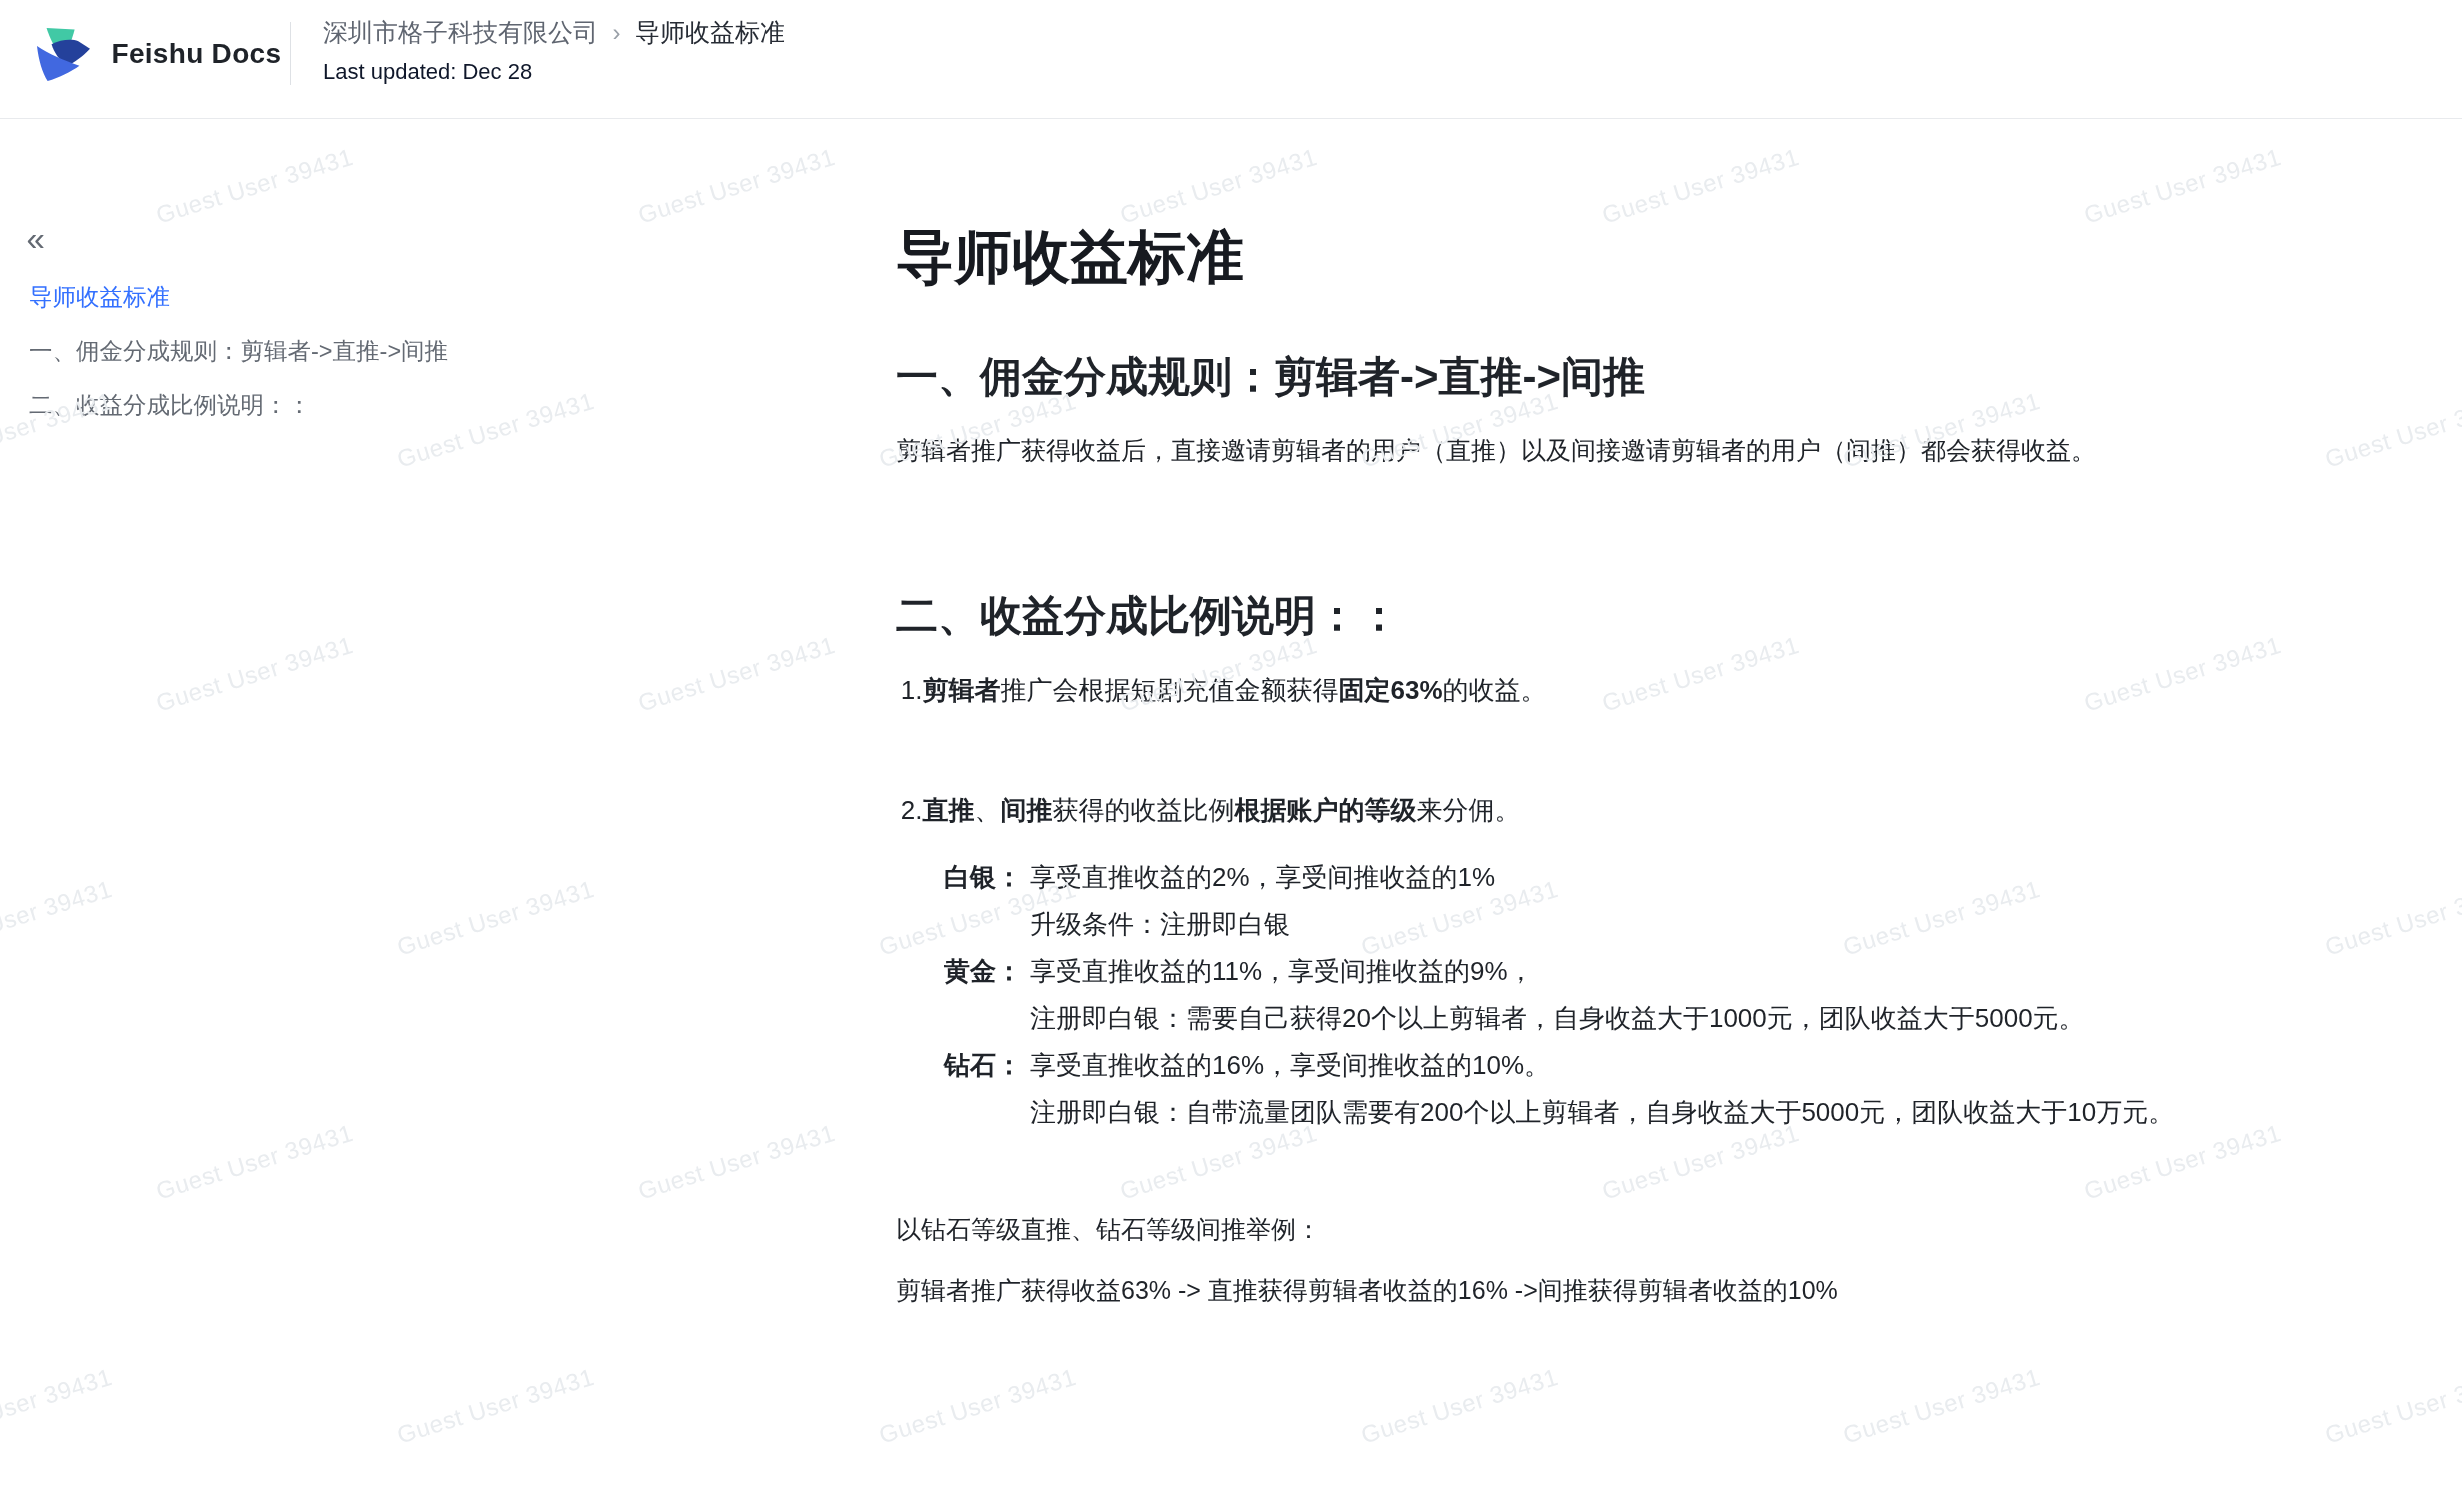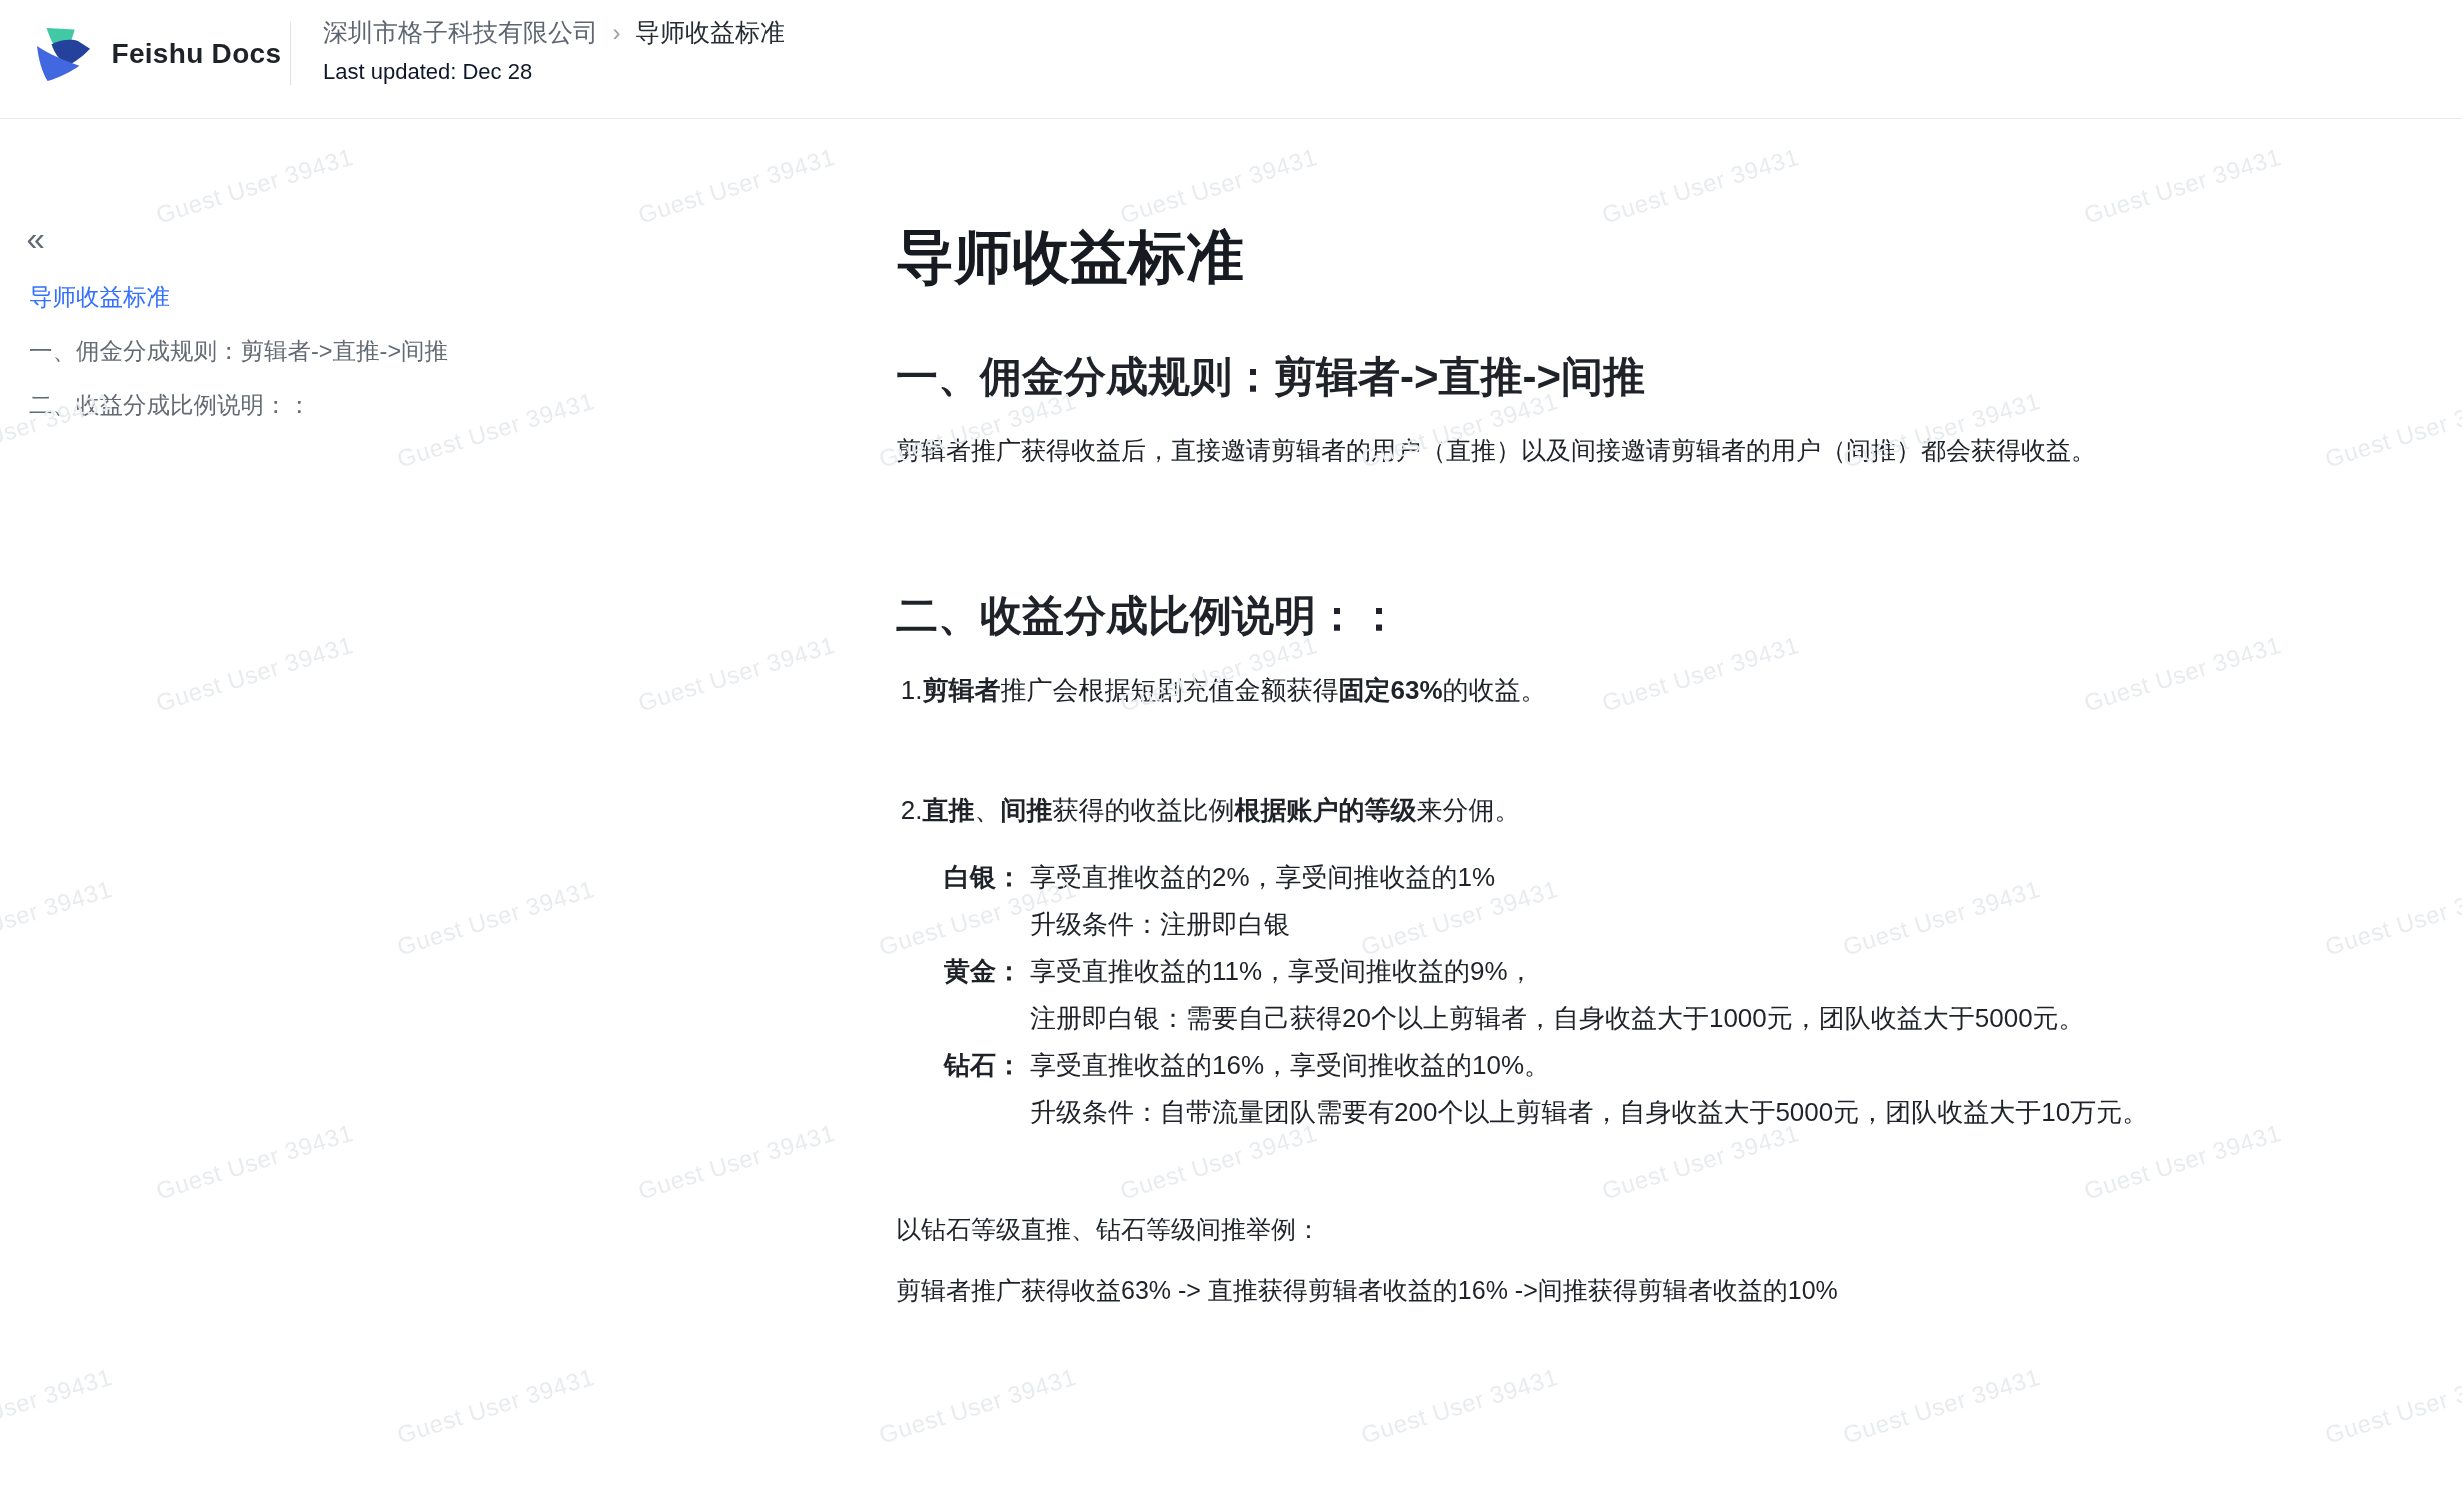--- a/index.html
+++ b/index.html
@@ -185,21 +185,21 @@
     <div class="doc-li li-1"><span>1.</span><b>剪辑者</b><span>推广会根据短剧充值金额获得</span><b>固定63%</b><span>的收益。</span></div>
 
     <div class="doc-li li-2"><span>2.</span><b>直推</b><span>、</span><b>间推</b><span>获得的收益比例</span><b>根据账户的等级</b><span>来分佣。</span></div>
 
     <div class="levels">
       <div class="lv-row"><span class="lv-name">白银：</span><span class="lv-desc">享受直推收益的2%，享受间推收益的1%</span></div>
       <div class="lv-cond">升级条件：注册即白银</div>
       <div class="lv-row"><span class="lv-name">黄金：</span><span class="lv-desc">享受直推收益的11%，享受间推收益的9%，</span></div>
       <div class="lv-cond">注册即白银：需要自己获得20个以上剪辑者，自身收益大于1000元，团队收益大于5000元。</div>
       <div class="lv-row"><span class="lv-name">钻石：</span><span class="lv-desc">享受直推收益的16%，享受间推收益的10%。</span></div>
-      <div class="lv-cond">升级条件：自带流量团队需要有200个以上剪辑者，自身收益大于5000元，团队收益大于10万元。</div>
+      <div class="lv-cond">注册即白银：自带流量团队需要有200个以上剪辑者，自身收益大于5000元，团队收益大于10万元。</div>
     </div>
 
     <div class="doc-p p-example-intro">以钻石等级直推、钻石等级间推举例：</div>
 
     <div class="doc-p p-example">剪辑者推广获得收益63% -&gt; 直推获得剪辑者收益的16% -&gt;间推获得剪辑者收益的10%</div>
 
   </div>
 
 </div>
 

